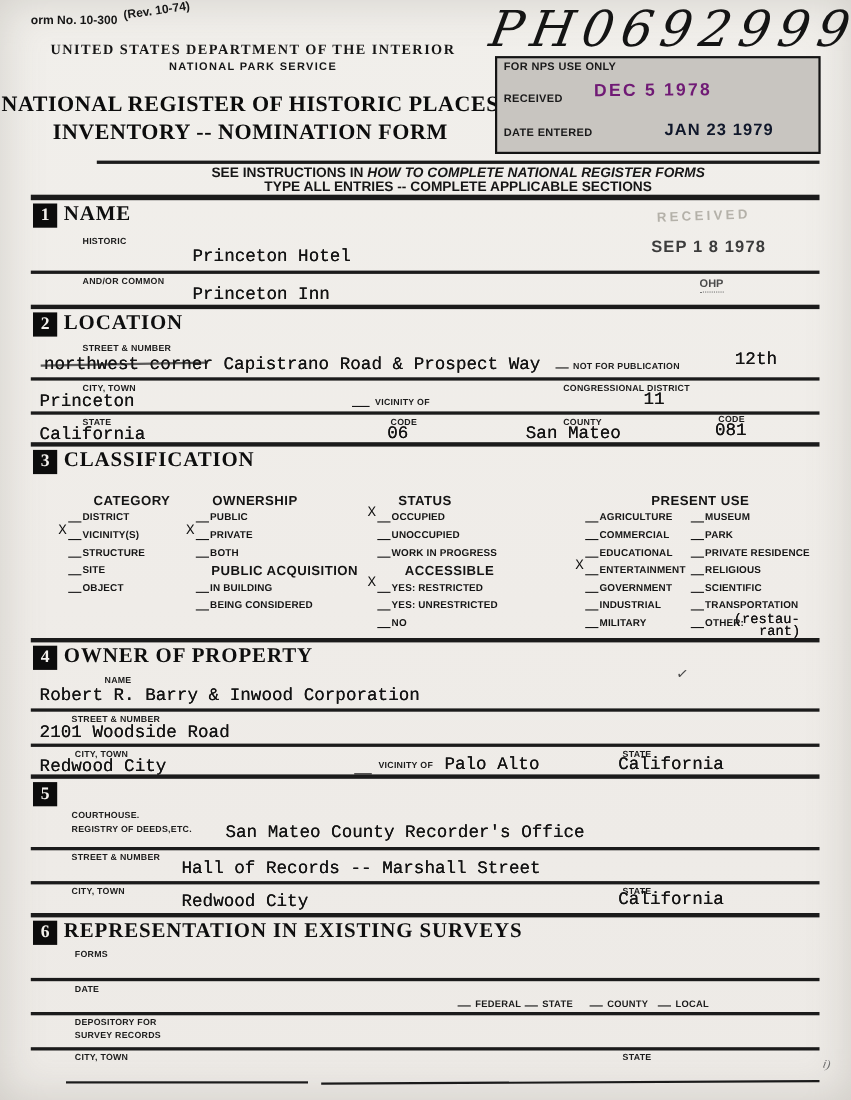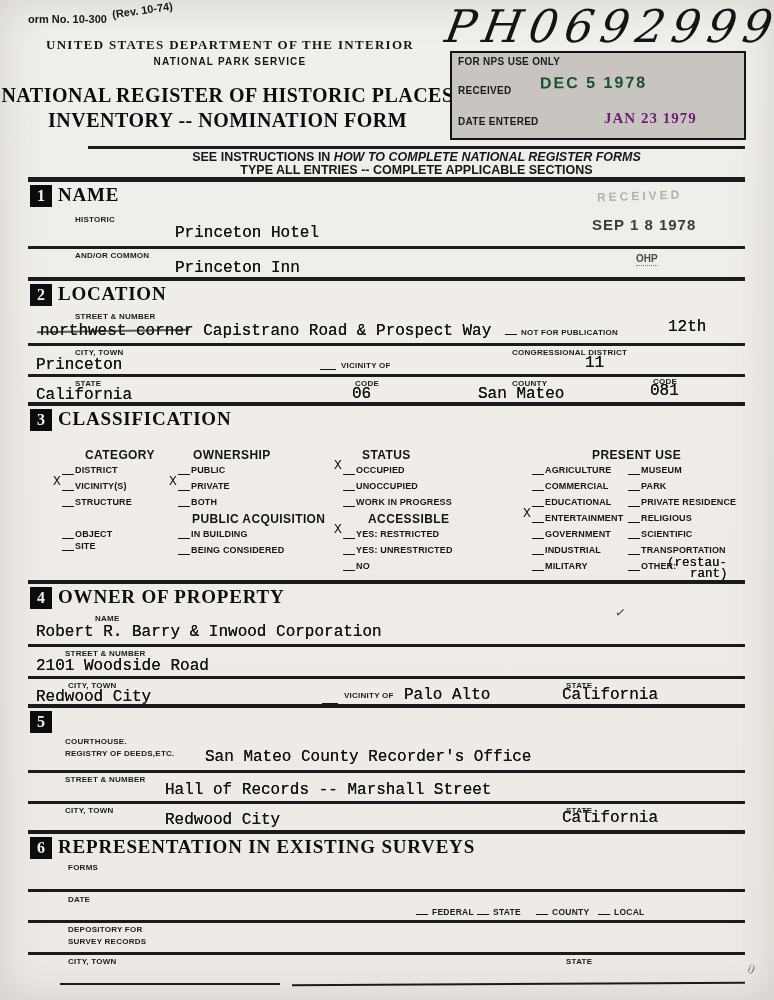--- a/index.html
+++ b/index.html
@@ -41,23 +41,23 @@
   <div class="abs" style="left:112px;top:4px;font:bold 11px var(--sans);transform:rotate(-8deg);">(Rev. 10-74)</div>
   <div class="abs" style="left:0;width:460px;top:37px;text-align:center;font:bold 13px var(--serif);letter-spacing:1.3px;">UNITED STATES DEPARTMENT OF THE INTERIOR</div>
   <div class="abs" style="left:0;width:460px;top:56px;text-align:center;font:bold 10px var(--sans);letter-spacing:1.2px;">NATIONAL PARK SERVICE</div>
   <div class="abs" style="left:0;width:455px;top:84px;text-align:center;font:bold 20px var(--serif);letter-spacing:.5px;color:#0c0c0c;">NATIONAL REGISTER OF HISTORIC PLACES</div>
   <div class="abs" style="left:0;width:455px;top:109px;text-align:center;font:bold 20px var(--serif);letter-spacing:.5px;color:#0c0c0c;">INVENTORY -- NOMINATION FORM</div>
   <div class="hand" style="left:446px;top:0px;font-size:45px;letter-spacing:7px;transform:skewX(-10deg);">PH0692999</div>
 
   <div class="npsbox">
     <div class="npslabel" style="left:6px;top:3px;">FOR NPS USE ONLY</div>
     <div class="npslabel" style="left:6px;top:32px;">RECEIVED</div>
-    <div class="stampy" style="left:88px;top:21px;font-size:16px;letter-spacing:2px;color:#14532d;transform:rotate(-.5deg);">DEC 5  1978</div>
+    <div class="stampy" style="left:88px;top:21px;font-size:16px;letter-spacing:2px;color:#701a75;transform:rotate(-.5deg);">DEC 5  1978</div>
     <div class="npslabel" style="left:6px;top:63px;">DATE ENTERED</div>
-    <div class="stampy" style="left:152px;top:57px;font-size:15px;letter-spacing:1px;color:#701a75;font-family:Liberation Serif, serif;">JAN 23 1979</div>
+    <div class="stampy" style="left:152px;top:57px;font-size:15px;letter-spacing:1px;color:#0f172a;">JAN 23 1979</div>
   </div>
 
   <div class="r" style="left:88px;top:146px;width:657px;height:3px;"></div>
   <div class="abs" style="left:88px;width:657px;top:150px;text-align:center;font:bold 12.5px var(--sans);"><span>SEE INSTRUCTIONS IN </span><span style="font-style:italic;">HOW TO COMPLETE NATIONAL REGISTER FORMS</span></div>
   <div class="abs" style="left:88px;width:657px;top:163px;text-align:center;font:bold 12.5px var(--sans);">TYPE ALL ENTRIES -- COMPLETE APPLICABLE SECTIONS</div>
   <div class="r" style="left:28px;top:177px;width:717px;height:5px;"></div>
 
   <div class="sec-num" style="left:30px;top:185px;">1</div>
   <div class="sec-title" style="left:58px;top:184px;">NAME</div>
 
@@ -117,21 +117,21 @@
   <div class="chk" style="left:62px;top:481px;">
       <span class="mark">X</span>
       <span class="blank"></span>
       <span class="clabel">VICINITY(S)</span>
     </div>
   <div class="chk" style="left:62px;top:497px;">
       <span class="mark"></span>
       <span class="blank"></span>
       <span class="clabel">STRUCTURE</span>
     </div>
-  <div class="chk" style="left:62px;top:541px;align-items:flex-end;">
+  <div class="chk" style="left:62px;top:513px;align-items:flex-end;">
       <span class="mark"></span>
       <span class="blank"></span>
       <span class="clabel">SITE</span>
     </div>
   <div class="chk" style="left:62px;top:529px;">
       <span class="mark"></span>
       <span class="blank"></span>
       <span class="clabel">OBJECT</span>
     </div>
 

